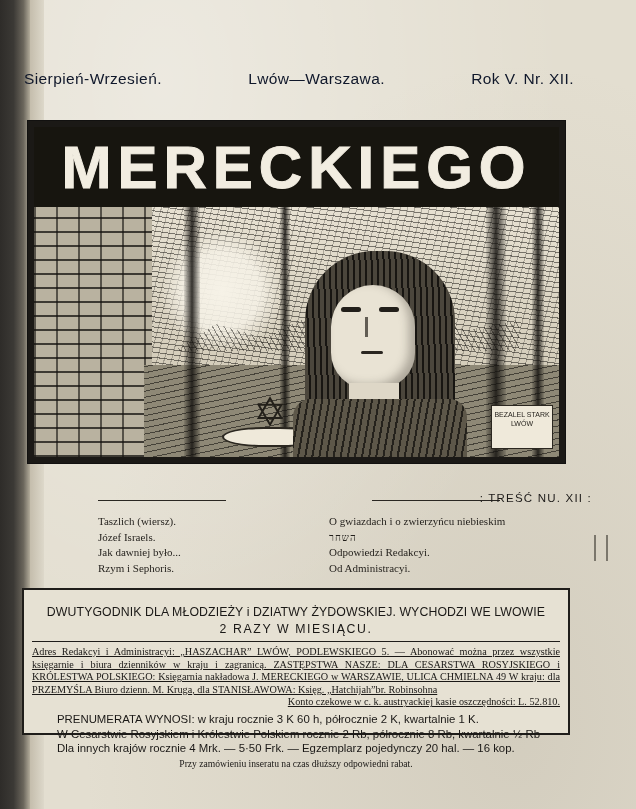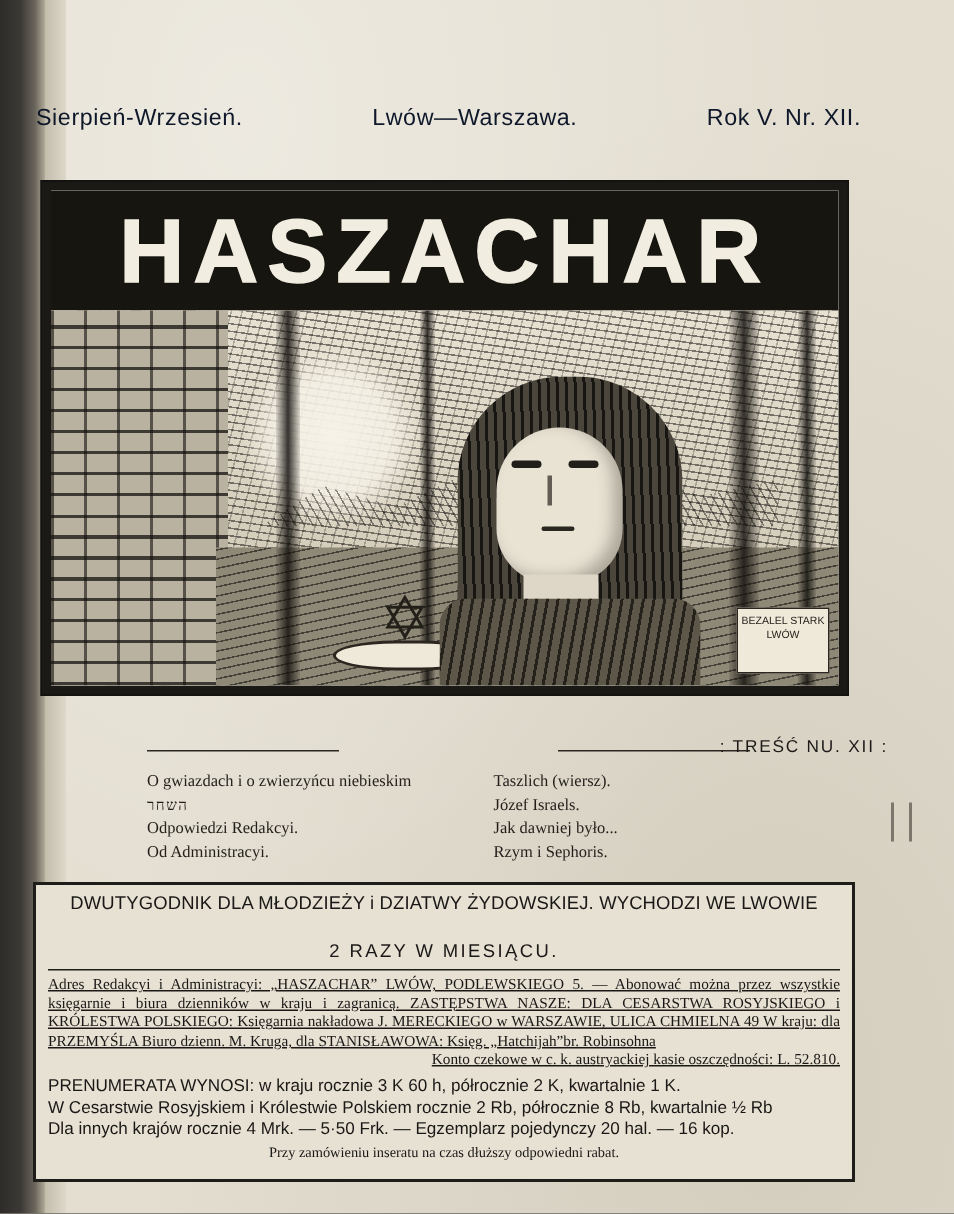--- a/index.html
+++ b/index.html
@@ -290,54 +290,55 @@
     width: 10px; height: 26px;
     border-left: 2px solid #4a463e;
     border-right: 2px solid #4a463e;
     opacity: 0.65;
   }
 
   
   .infobox {
     position: absolute;
     left: 22px; top: 588px;
-    width: 548px; height: 200px;
+    width: 548px; height: 147px;
     border: 2px solid #1f1d1a;
     background: #e6e1d3;
     box-sizing: border-box;
-    padding: 4px 8px 4px 8px;
+    padding: 14px 8px 4px 8px;
     color: #1a1816;
   }
   .ib-head {
     text-align: center;
     font-family: "Liberation Sans", sans-serif;
     font-size: 12.3px;
     letter-spacing: 0.1px;
     line-height: 17px;
   }
-  .ib-head .line2 { letter-spacing: 1.6px; margin-top: 15px; }
+  .ib-head .line2 { letter-spacing: 1.6px; }
   .ib-rule {
     margin: 3px auto 4px auto;
     width: 100%;
     height: 1px;
     background: #1f1d1a;
   }
   .ib-body {
     font-family: "Liberation Serif", serif;
     font-size: 10.2px;
     line-height: 12.6px;
     text-align: justify;
     text-decoration: underline;
   }
   .ib-center { text-align: right; }
   .ib-sub {
     margin-top: 3px;
     font-family: "Liberation Sans", sans-serif;
     font-size: 11.4px;
     line-height: 14.6px;
+    margin-left: 25px;
   }
   .ib-foot {
     margin-top: 2px;
     text-align: center;
     font-family: "Liberation Serif", serif;
     font-size: 9.6px;
   }
 </style>
 </head>
 <body>
@@ -352,21 +353,21 @@
 
   <div class="topline">
     <span>Sierpień-Wrzesień.</span>
     <span>Lwów—Warszawa.</span>
     <span>Rok V. Nr. XII.</span>
   </div>
 
   <div class="cover">
     <div class="cover-inner">
       <div class="title-band">
-        <div class="mag-title">HASZACHAR</div>
+        <div class="mag-title">MERECKIEGO</div>
       </div>
       <div class="scene">
         <div class="scene-sun"></div>
         <div class="scene-left-wall"></div>
         <div class="scene-hills"></div>
         <div class="scene-ground"></div>
         <div class="scene-tree t1"></div>
         <div class="scene-tree t2"></div>
         <div class="scene-tree t3"></div>
         <div class="scene-tree t4"></div>
@@ -391,30 +392,30 @@
       </div>
     </div>
   </div>
 
   <div class="toc-rule-left"></div>
   <div class="toc-rule-right"></div>
   <div class="toc-title">: TREŚĆ NU. XII :</div>
 
   <div class="toc">
     <div class="toc-col">
+      <div>Taszlich (wiersz).</div>
+      <div>Józef Israels.</div>
+      <div>Jak dawniej było...</div>
+      <div>Rzym i Sephoris.</div>
+    </div>
+    <div class="toc-col">
       <div>O gwiazdach i o zwierzyńcu niebieskim</div>
       <div class="hebrew">השחר</div>
       <div>Odpowiedzi Redakcyi.</div>
       <div>Od Administracyi.</div>
-    </div>
-    <div class="toc-col">
-      <div>Taszlich (wiersz).</div>
-      <div>Józef Israels.</div>
-      <div>Jak dawniej było...</div>
-      <div>Rzym i Sephoris.</div>
     </div>
   </div>
 
   <div class="side-mark"></div>
 
   <div class="infobox">
     <div class="ib-head">
       <div>DWUTYGODNIK DLA MŁODZIEŻY i DZIATWY ŻYDOWSKIEJ. WYCHODZI WE LWOWIE</div>
       <div class="line2">2 RAZY W MIESIĄCU.</div>
     </div>

